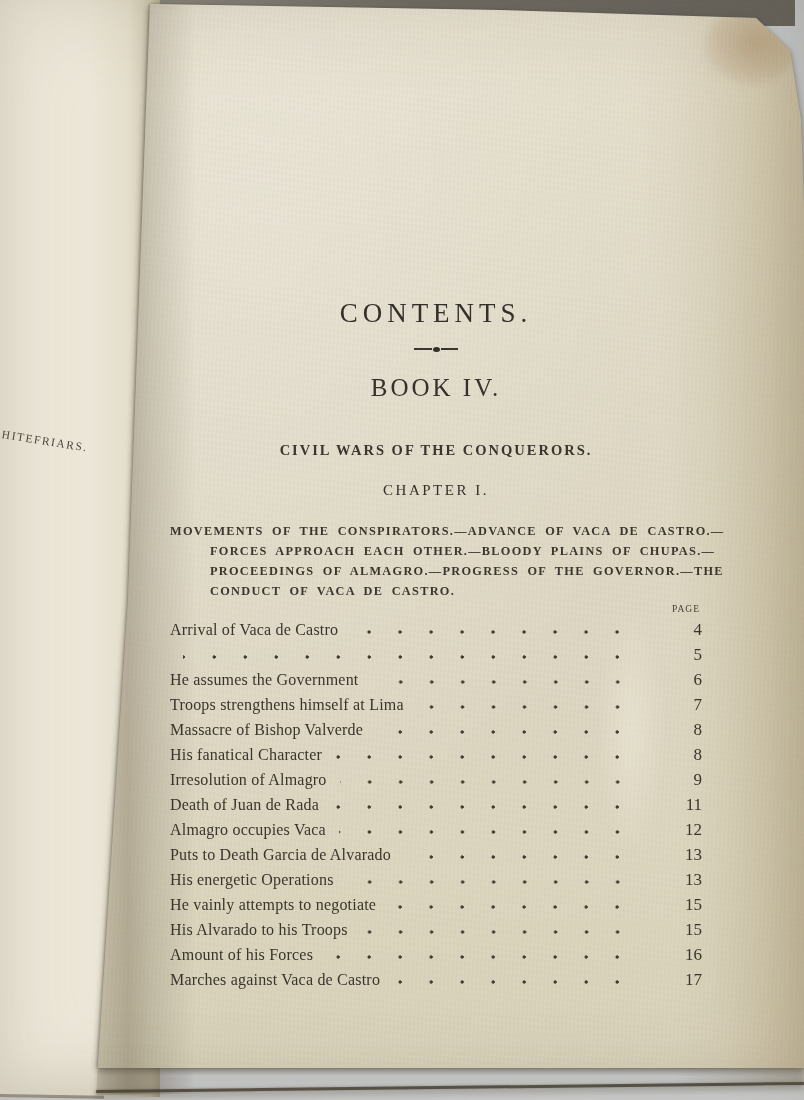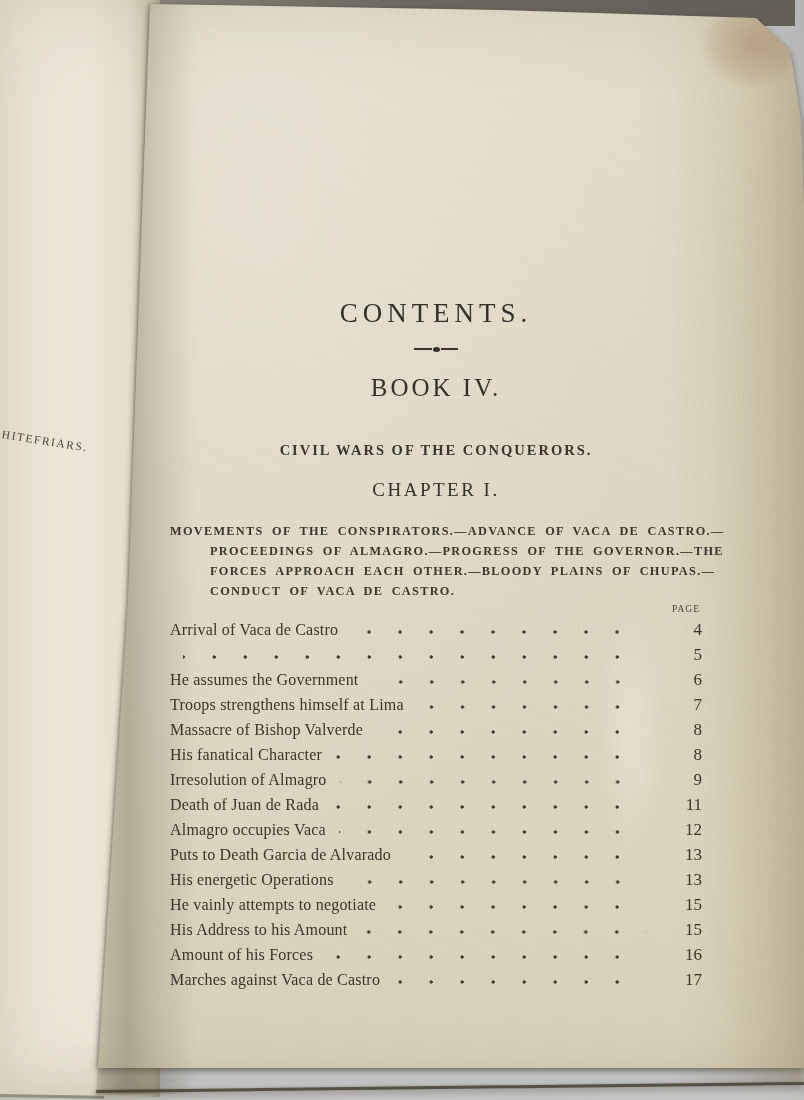--- a/index.html
+++ b/index.html
@@ -53,21 +53,21 @@
   .stamp{position:absolute;left:2px;top:428px;transform:rotate(9deg);transform-origin:left center;
     font-size:11.5px;letter-spacing:1.6px;color:#4b4639;white-space:nowrap;}
   
   .content{position:absolute;left:170px;top:0;width:532px;color:#35312a;}
   .contents-title{margin-top:298px;text-align:center;font-size:27px;letter-spacing:5px;line-height:30px;color:#33302a;}
   .divider{margin:18px auto 0;width:44px;height:6px;display:flex;align-items:center;justify-content:center;}
   .divider .bar{flex:1;height:2px;background:#3a362e;}
   .divider .dot{width:7px;height:5px;border-radius:50%;background:#33302a;margin:0 1px;flex:0 0 auto;}
   .book-heading{margin-top:21px;text-align:center;font-size:25px;letter-spacing:3px;line-height:30px;}
   .book-subtitle{margin-top:37px;text-align:center;font-size:14.5px;font-weight:700;letter-spacing:2px;line-height:20px;color:#3a362e;}
-  .chapter-heading{margin-top:17px;text-align:center;font-size:19px;letter-spacing:2.5px;line-height:26px;}
+  .chapter-heading{margin-top:17px;text-align:center;font-size:15px;letter-spacing:2.5px;line-height:26px;}
   .chapter-summary{margin-top:18px;}
   .sum-line{font-size:12.3px;font-weight:700;letter-spacing:1.3px;word-spacing:4px;line-height:20px;
     white-space:nowrap;color:#3b362d;}
   .sum-line.indent{padding-left:40px;}
   .page-col-label{margin-top:2px;text-align:right;font-size:9.5px;letter-spacing:1px;line-height:12px;color:#454035;padding-right:2px;}
   .toc-list{margin-top:2px;}
   .toc-row{display:flex;align-items:baseline;height:25px;line-height:25px;}
   .toc-title{white-space:nowrap;font-size:16px;letter-spacing:0.2px;color:#3a352c;}
   .leader{flex:1 1 auto;align-self:flex-end;height:6px;margin:0 16px 7px 13px;
     background-image:radial-gradient(circle at 2.2px 3px, rgba(52,47,38,0.92) 1.35px, transparent 1.95px);
@@ -98,22 +98,22 @@
       <div class="divider">
         <span class="bar"></span>
         <span class="dot"></span>
         <span class="bar"></span>
       </div>
       <div class="book-heading">BOOK IV.</div>
       <div class="book-subtitle">CIVIL WARS OF THE CONQUERORS.</div>
       <div class="chapter-heading">CHAPTER I.</div>
       <div class="chapter-summary">
           <div class="sum-line">MOVEMENTS OF THE CONSPIRATORS.—ADVANCE OF VACA DE CASTRO.—</div>
+          <div class="sum-line indent">FORCES APPROACH EACH OTHER.—BLOODY PLAINS OF CHUPAS.—</div>
           <div class="sum-line indent">PROCEEDINGS OF ALMAGRO.—PROGRESS OF THE GOVERNOR.—THE</div>
-          <div class="sum-line indent">FORCES APPROACH EACH OTHER.—BLOODY PLAINS OF CHUPAS.—</div>
           <div class="sum-line indent">CONDUCT OF VACA DE CASTRO.</div>
         </div>
       <div class="page-col-label">PAGE</div>
       <div class="toc-list">
           <div class="toc-row">
             <span class="toc-title">Arrival of Vaca de Castro</span>
             <span class="leader"></span>
             <span class="toc-page">4</span>
           </div>
           <div class="toc-row">
@@ -164,21 +164,21 @@
             <span class="toc-title">His energetic Operations</span>
             <span class="leader"></span>
             <span class="toc-page">13</span>
           </div>
           <div class="toc-row">
             <span class="toc-title">He vainly attempts to negotiate</span>
             <span class="leader"></span>
             <span class="toc-page">15</span>
           </div>
           <div class="toc-row">
-            <span class="toc-title">His Address to his Amount</span>
+            <span class="toc-title">His Alvarado to his Troops</span>
             <span class="leader"></span>
             <span class="toc-page">15</span>
           </div>
           <div class="toc-row">
             <span class="toc-title">Amount of his Forces</span>
             <span class="leader"></span>
             <span class="toc-page">16</span>
           </div>
           <div class="toc-row">
             <span class="toc-title">Marches against Vaca de Castro</span>

